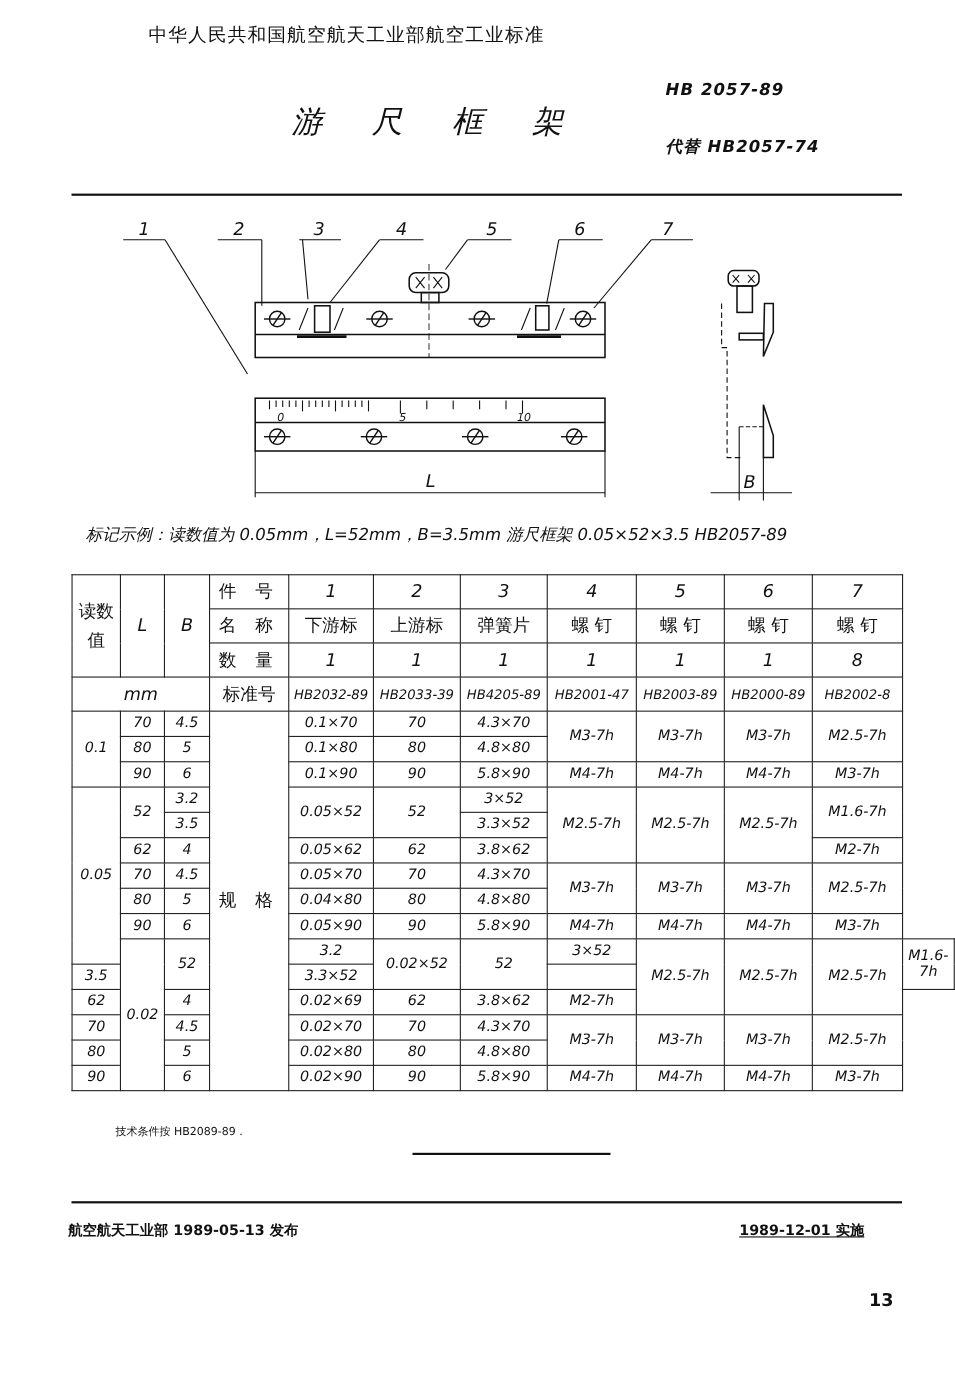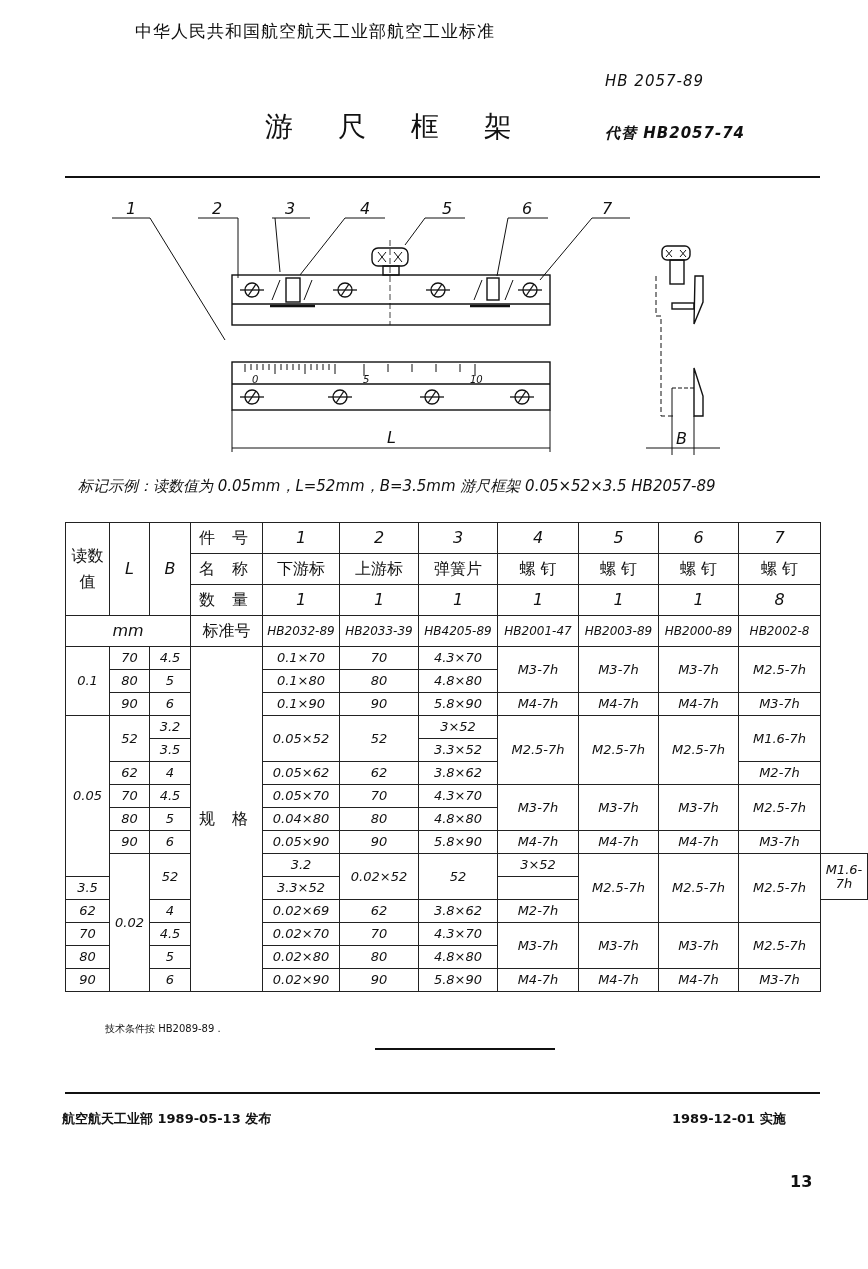--- a/index.html
+++ b/index.html
@@ -1,35 +1,35 @@
 <!DOCTYPE html>
 <html><head>
 <meta charset="utf-8">
 <style>
   html, body { margin:0; padding:0; background:#fff; }
   body { width:868px; height:1269px; position:relative; overflow:hidden;
          font-family:"DejaVu Sans", sans-serif; color:#111; }
   .abs { position:absolute; }
   .org { left:135px; top:20px; font-size:17px; font-weight:normal; letter-spacing:1px; }
-  .title { left:265px; top:108px; font-size:28px; letter-spacing:18px; font-family:"DejaVu Serif", serif; }
-  .std-no { left:605px; top:72px; font-size:15px; font-style:italic; font-weight:normal; letter-spacing:1px; }
+  .title { left:265px; top:92px; font-size:28px; letter-spacing:18px; font-family:"DejaVu Serif", serif;font-style:italic; }
+  .std-no { left:605px; top:72px; font-size:15px; font-style:italic; font-weight:bold; letter-spacing:1px; }
   .replaces { left:605px; top:124px; font-size:15px; font-style:italic; font-weight:bold; letter-spacing:1px; }
   .rule { height:0; border-top:2px solid #111; }
   .figure { left:90px; top:195px; width:700px; height:265px; }
   .example { left:78px; top:477px; font-size:15px; font-style:italic; white-space:nowrap; }
   table.spec { position:absolute; left:65px; top:522px; border-collapse:collapse;
                font-size:13px; font-style:italic; table-layout:fixed; }
   table.spec td { border:1px solid #222; text-align:center; padding:0; height:22px; line-height:14px; }
   table.spec tr.hd td { height:30px; font-size:16px; }
   table.spec td.big { font-size:16px; font-style:normal; }
   table.spec td.cn { font-style:normal; font-size:16px; letter-spacing:6px; }
   .tech { left:105px; top:1022px; font-size:10px; }
   .shortrule { left:375px; top:1048px; width:180px; border-top:2px solid #111; }
   .footer-l { left:62px; top:1110px; font-size:13px; font-weight:bold; }
-  .footer-r { left:672px; top:1110px; font-size:13px; font-weight:bold; }
+  .footer-r { left:672px; top:1110px; font-size:13px; font-weight:bold;text-decoration:underline; }
   .pageno { left:790px; top:1172px; font-size:16px; font-weight:bold; }
 </style>
 </head>
 <body>
 
 <div class="abs org">中华人民共和国航空航天工业部航空工业标准</div>
 <div class="abs title">游 尺 框 架</div>
 <div class="abs std-no">HB 2057-89</div>
 <div class="abs replaces">代替 HB2057-74</div>
 <div class="abs rule" style="left:65px;top:176px;width:755px;"></div>

